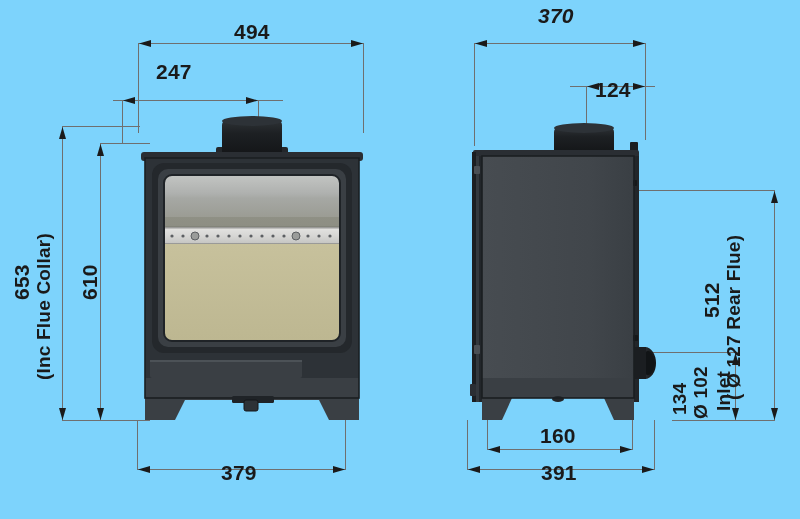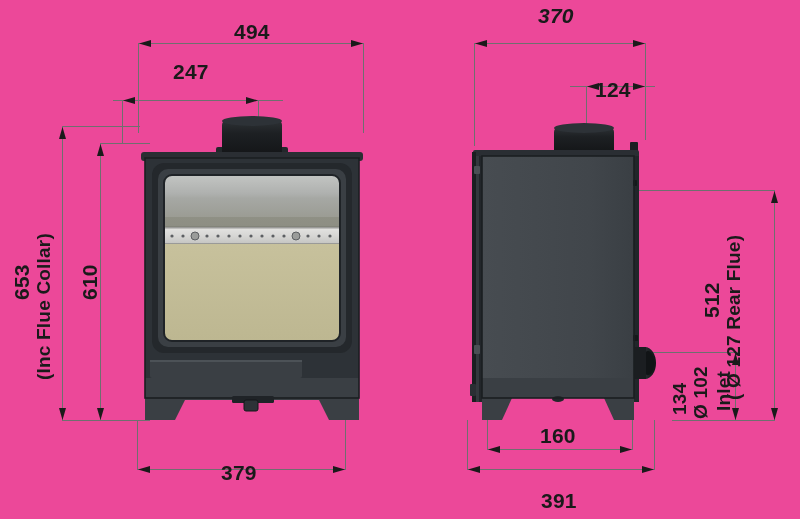--- a/index.html
+++ b/index.html
@@ -5,21 +5,21 @@
 <style>
   html,body{margin:0;padding:0;background:#ffffff;}
   body{
     font-family:"Liberation Sans","DejaVu Sans",sans-serif;
     -webkit-font-smoothing:antialiased;
   }
   #canvas{
     position:relative;
     width:800px;
     height:519px;
-    background:#ec4899;
+    background:#7dd3fc;
     overflow:hidden;
   }
   #canvas svg{position:absolute;left:0;top:0;}
   .dimtxt{
     position:absolute;
     color:#1a1a1a;
     font-weight:700;
     letter-spacing:0.2px;
     white-space:nowrap;
     font-family:"Liberation Sans","DejaVu Sans",sans-serif;
@@ -257,21 +257,21 @@
       <path d="M482,398 L512,398 L502,420 L482,420 Z" fill="#3a3f44"></path>
       <path d="M634,398 L604,398 L614,420 L634,420 Z" fill="#3a3f44"></path>
       <ellipse cx="558" cy="399" rx="6" ry="3" fill="#22262a"></ellipse>
 
       <rect x="482" y="156" width="152" height="242" fill="none" stroke="#1b1e21" stroke-width="1.6"></rect>
     </g>
   </svg>
 
   <div class="dimtxt s21" style="left:234px; top:20px;">494</div>
 
-  <div class="dimtxt s21" style="left:173px; top:60px;">247</div>
+  <div class="dimtxt s21" style="left:156px; top:60px;">247</div>
 
 
   <div class="dimtxt s21 rot90" style="left:10px; top:300px;">653</div>
 
   <div class="dimtxt s19 rot90" style="left:33px; top:380px;">(Inc Flue Collar)</div>
 
   <div class="dimtxt s21 rot90" style="left:78px; top:300px;">610</div>
 
   <div class="dimtxt s21" style="left:221px; top:461px;">379</div>
 
@@ -284,15 +284,15 @@
   <div class="dimtxt s19 rot90" style="left:723px; top:400px;">( Ø 127 Rear Flue)</div>
 
   <div class="dimtxt s19 rot90" style="left:669px; top:415px;">134</div>
 
   <div class="dimtxt s19 rot90" style="left:690px; top:419px;">Ø 102</div>
 
   <div class="dimtxt s19 rot90" style="left:713px; top:411px;">Inlet</div>
 
   <div class="dimtxt s21" style="left:540px; top:424px;">160</div>
 
-  <div class="dimtxt s21" style="left:541px; top:461px;margin-top:28px;">391</div>
+  <div class="dimtxt s21" style="left:541px; top:461px;">391</div>
 
 </div>
 
 </body></html>

